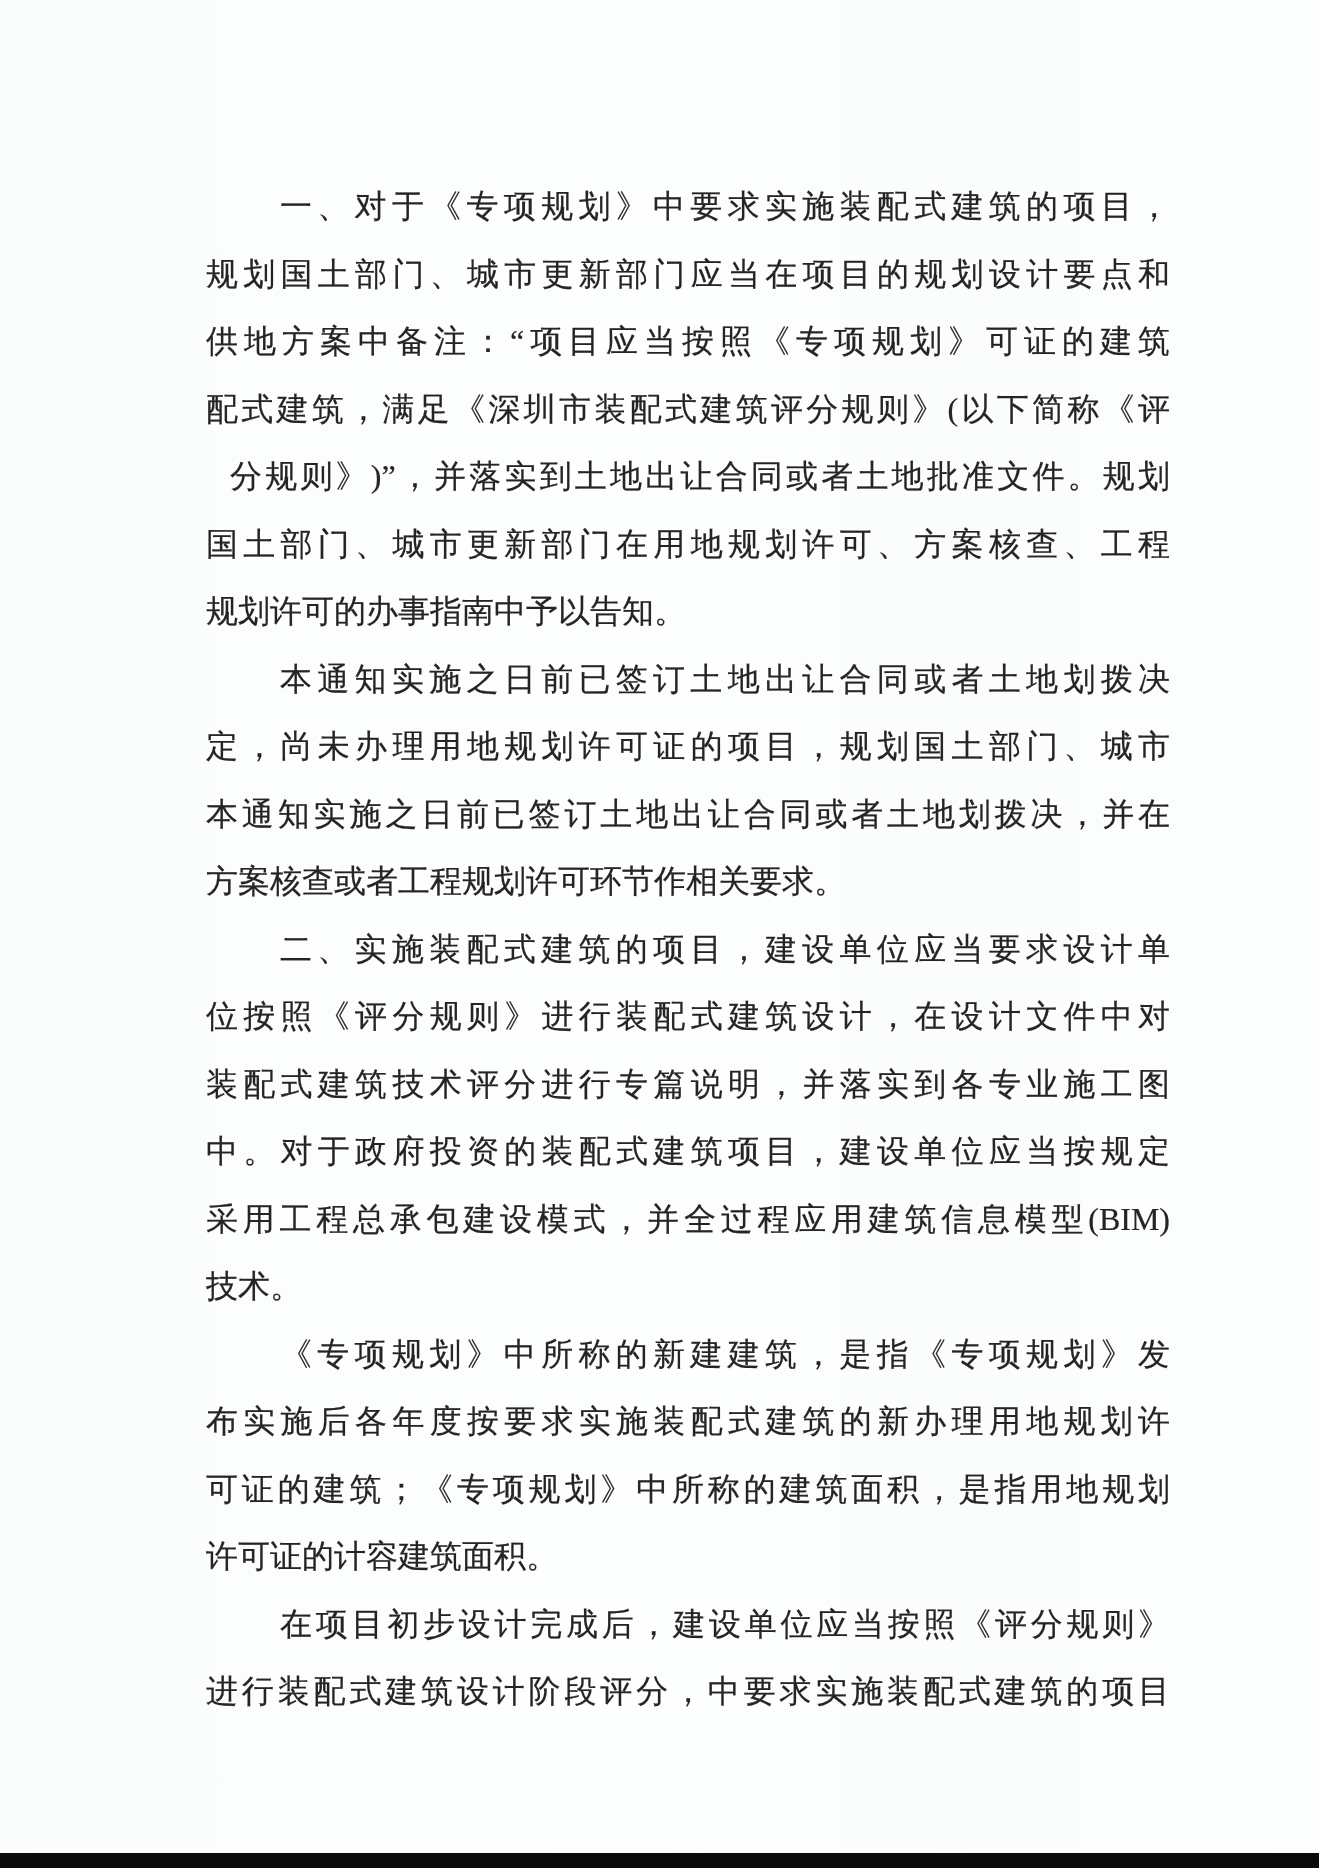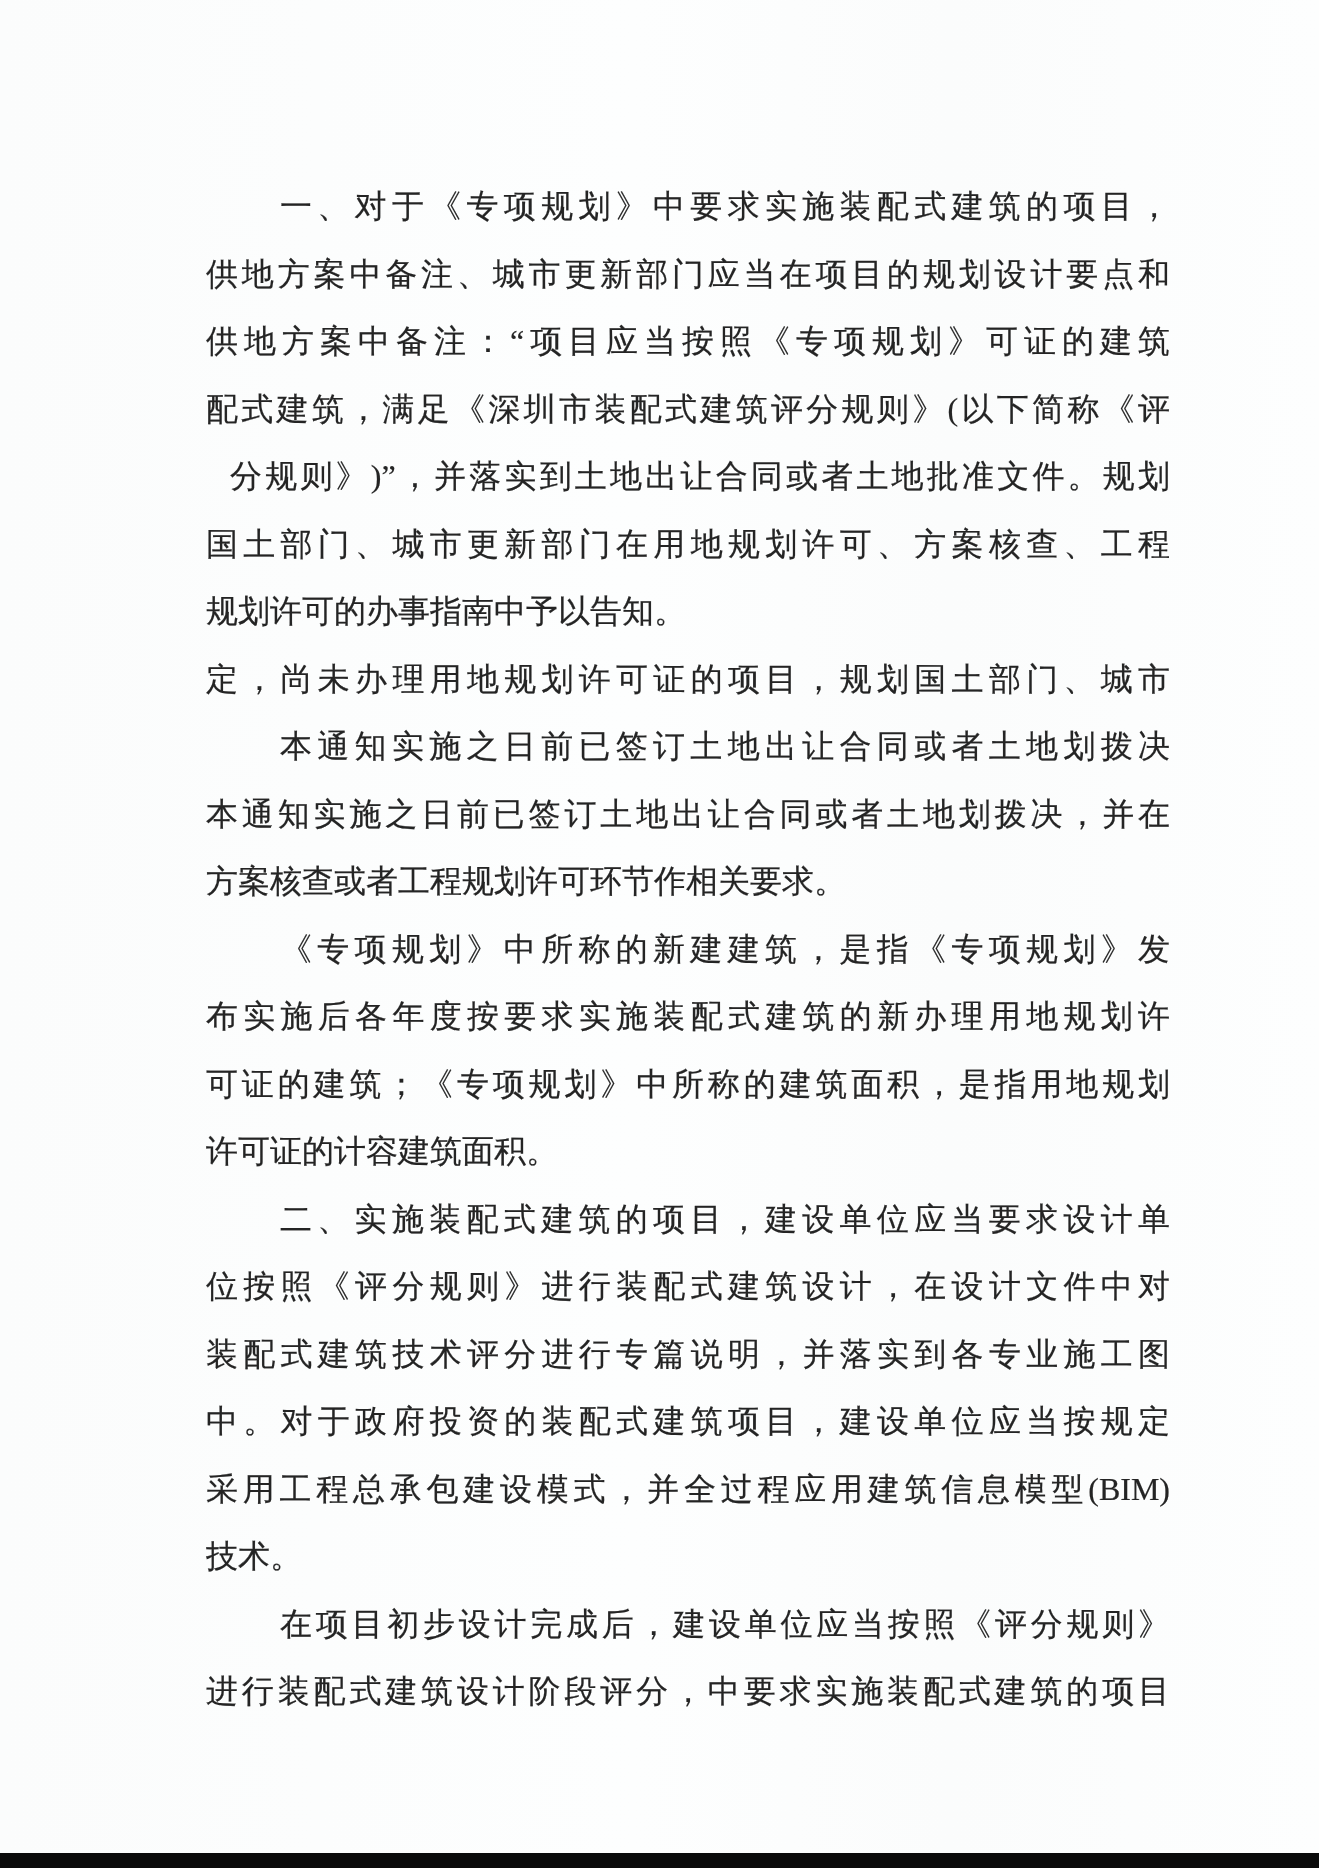--- a/index.html
+++ b/index.html
@@ -54,46 +54,46 @@
     height: 15px;
   }
 </style>
 </head>
 <body>
 
 <div class="page">
   <div class="text-block">
       <div>
         <div class="line indent" style="color: rgb(36, 36, 36);">一、对于《专项规划》中要求实施装配式建筑的项目，</div>
-        <div class="line" style="color: rgb(36, 36, 36);">供地方案中备注、城市更新部门应当在项目的规划设计要点和</div>
+        <div class="line" style="color: rgb(36, 36, 36);">规划国土部门、城市更新部门应当在项目的规划设计要点和</div>
         <div class="line" style="color: rgb(36, 36, 36);">供地方案中备注：“项目应当按照《专项规划》可证的建筑</div>
         <div class="line" style="color: rgb(36, 36, 36);">配式建筑，满足《深圳市装配式建筑评分规则》(以下简称《评</div>
         <div class="line" style="color: rgb(36, 36, 36); margin-left: 24px;">分规则》)”，并落实到土地出让合同或者土地批准文件。规划</div>
         <div class="line" style="color: rgb(36, 36, 36);">国土部门、城市更新部门在用地规划许可、方案核查、工程</div>
         <div class="line end" style="color: rgb(36, 36, 36);">规划许可的办事指南中予以告知。</div>
       </div>
       <div>
+        <div class="line indent" style="color: rgb(36, 36, 36);">本通知实施之日前已签订土地出让合同或者土地划拨决</div>
         <div class="line" style="color: rgb(36, 36, 36);">定，尚未办理用地规划许可证的项目，规划国土部门、城市</div>
-        <div class="line indent" style="color: rgb(36, 36, 36);">本通知实施之日前已签订土地出让合同或者土地划拨决</div>
         <div class="line" style="color: rgb(36, 36, 36);">本通知实施之日前已签订土地出让合同或者土地划拨决，并在</div>
         <div class="line end" style="color: rgb(36, 36, 36);">方案核查或者工程规划许可环节作相关要求。</div>
-      </div>
-      <div>
-        <div class="line indent" style="color: rgb(36, 36, 36);">《专项规划》中所称的新建建筑，是指《专项规划》发</div>
-        <div class="line" style="color: rgb(36, 36, 36);">布实施后各年度按要求实施装配式建筑的新办理用地规划许</div>
-        <div class="line" style="color: rgb(36, 36, 36);">可证的建筑；《专项规划》中所称的建筑面积，是指用地规划</div>
-        <div class="line end" style="color: rgb(36, 36, 36);">许可证的计容建筑面积。</div>
       </div>
       <div>
         <div class="line indent" style="color: rgb(36, 36, 36);">二、实施装配式建筑的项目，建设单位应当要求设计单</div>
         <div class="line" style="color: rgb(36, 36, 36);">位按照《评分规则》进行装配式建筑设计，在设计文件中对</div>
         <div class="line" style="color: rgb(36, 36, 36);">装配式建筑技术评分进行专篇说明，并落实到各专业施工图</div>
         <div class="line" style="color: rgb(36, 36, 36);">中。对于政府投资的装配式建筑项目，建设单位应当按规定</div>
         <div class="line" style="color: rgb(36, 36, 36);">采用工程总承包建设模式，并全过程应用建筑信息模型(BIM)</div>
         <div class="line end" style="color: rgb(36, 36, 36);">技术。</div>
       </div>
       <div>
+        <div class="line indent" style="color: rgb(36, 36, 36);">《专项规划》中所称的新建建筑，是指《专项规划》发</div>
+        <div class="line" style="color: rgb(36, 36, 36);">布实施后各年度按要求实施装配式建筑的新办理用地规划许</div>
+        <div class="line" style="color: rgb(36, 36, 36);">可证的建筑；《专项规划》中所称的建筑面积，是指用地规划</div>
+        <div class="line end" style="color: rgb(36, 36, 36);">许可证的计容建筑面积。</div>
+      </div>
+      <div>
         <div class="line indent" style="color: rgb(36, 36, 36);">在项目初步设计完成后，建设单位应当按照《评分规则》</div>
         <div class="line" style="color: rgb(36, 36, 36);">进行装配式建筑设计阶段评分，中要求实施装配式建筑的项目</div>
       </div>
     </div>
   <div class="scan-bar" style="background: rgb(10, 10, 10);"></div>
 </div>
 
 </body></html>

